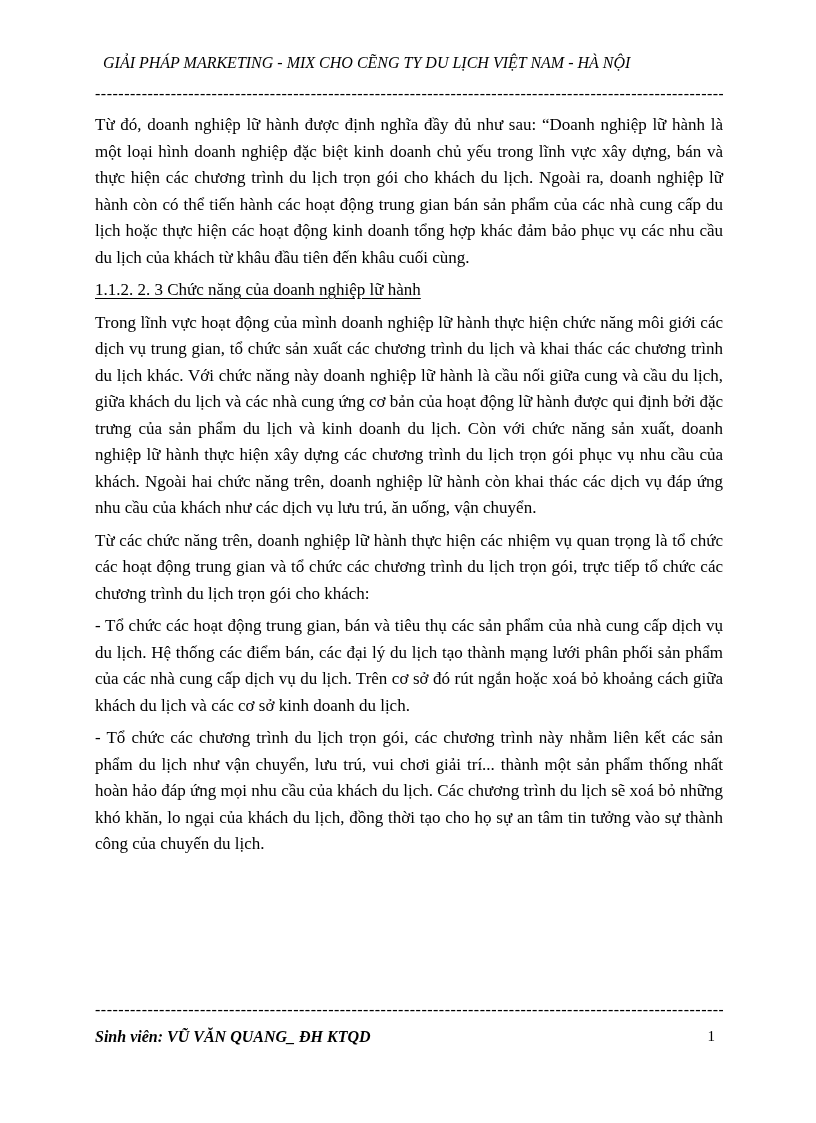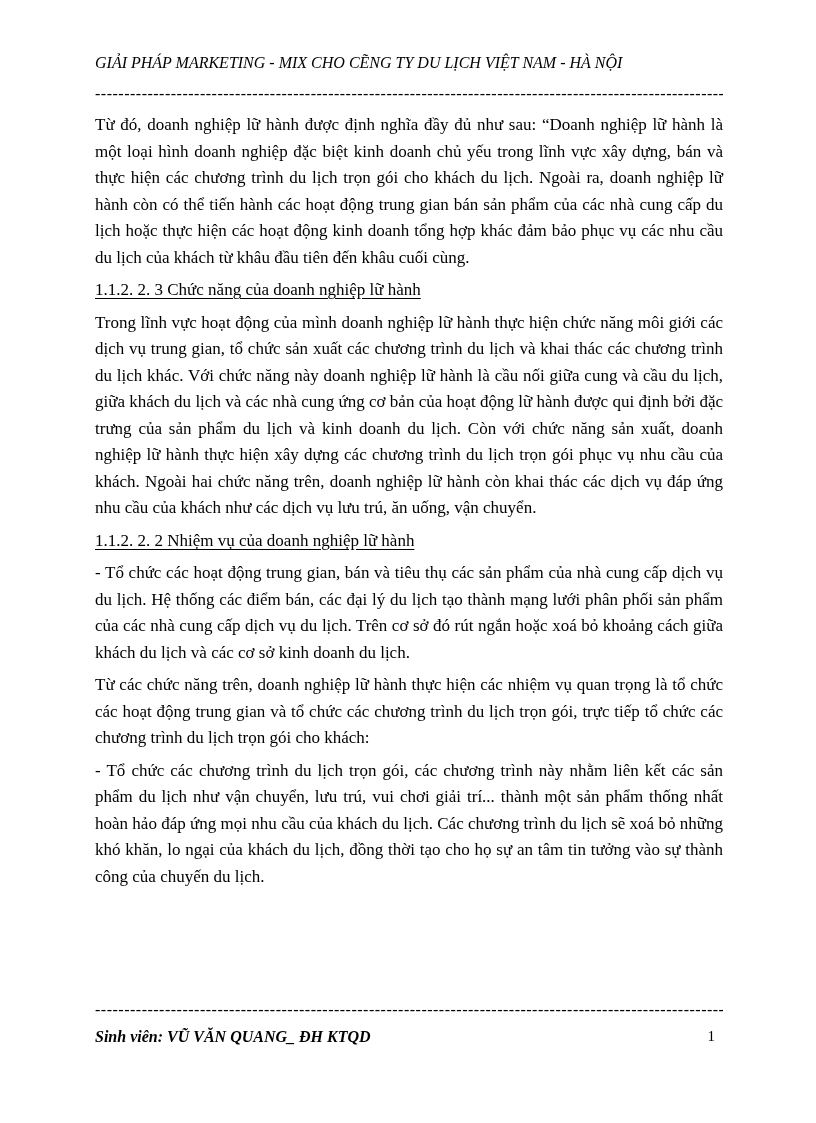--- a/index.html
+++ b/index.html
@@ -21,21 +21,21 @@
     left: 95px;
     top: 52px;
     width: 628px;
   }
   .header-title {
     font-style: italic;
     font-size: 16px;
     line-height: 22px;
     white-space: nowrap;
     overflow: hidden;
-    margin: 0 0 14px 0;
+    margin: 0 0 14px 8px;
   }
   .divider {
     font-size: 16px;
     line-height: 12px;
     white-space: nowrap;
     overflow: hidden;
     margin: 0 0 12px 0;
     letter-spacing: 0.5px;
   }
   .block {
@@ -85,25 +85,24 @@
 
     <div class="divider">--------------------------------------------------------------------------------------------------------------------------------------------</div>
 
     <p class="block paragraph">Từ đó, doanh nghiệp lữ hành được định nghĩa đầy đủ như sau: “Doanh nghiệp lữ hành là một loại hình doanh nghiệp đặc biệt kinh doanh chủ yếu trong lĩnh vực xây dựng, bán và thực hiện các chương trình du lịch trọn gói cho khách du lịch. Ngoài ra, doanh nghiệp lữ hành còn có thể tiến hành các hoạt động trung gian bán sản phẩm của các nhà cung cấp du lịch hoặc thực hiện các hoạt động kinh doanh tổng hợp khác đảm bảo phục vụ các nhu cầu du lịch của khách từ khâu đầu tiên đến khâu cuối cùng.</p>
 
 
     <h3 class="block heading-underline">1.1.2. 2. 3 Chức năng của doanh nghiệp lữ hành</h3>
 
     <p class="block paragraph">Trong lĩnh vực hoạt động của mình doanh nghiệp lữ hành thực hiện chức năng môi giới các dịch vụ trung gian, tổ chức sản xuất các chương trình du lịch và khai thác các chương trình du lịch khác. Với chức năng này doanh nghiệp lữ hành là cầu nối giữa cung và cầu du lịch, giữa khách du lịch và các nhà cung ứng cơ bản của hoạt động lữ hành được qui định bởi đặc trưng của sản phẩm du lịch và kinh doanh du lịch. Còn với chức năng sản xuất, doanh nghiệp lữ hành thực hiện xây dựng các chương trình du lịch trọn gói phục vụ nhu cầu của khách. Ngoài hai chức năng trên, doanh nghiệp lữ hành còn khai thác các dịch vụ đáp ứng nhu cầu của khách như các dịch vụ lưu trú, ăn uống, vận chuyển.</p>
 
-    <h3 class="block heading-underline">1.1.2. 2. 2 Nhiệm vụ của doanh nghiệp lữ hành</h3>
+
+    <p class="block paragraph">Từ các chức năng trên, doanh nghiệp lữ hành thực hiện các nhiệm vụ quan trọng là tổ chức các hoạt động trung gian và tổ chức các chương trình du lịch trọn gói, trực tiếp tổ chức các chương trình du lịch trọn gói cho khách:</p>
 
     <p class="block paragraph">- Tổ chức các hoạt động trung gian, bán và tiêu thụ các sản phẩm của nhà cung cấp dịch vụ du lịch. Hệ thống các điểm bán, các đại lý du lịch tạo thành mạng lưới phân phối sản phẩm của các nhà cung cấp dịch vụ du lịch. Trên cơ sở đó rút ngắn hoặc xoá bỏ khoảng cách giữa khách du lịch và các cơ sở kinh doanh du lịch.</p>
-
-    <p class="block paragraph">Từ các chức năng trên, doanh nghiệp lữ hành thực hiện các nhiệm vụ quan trọng là tổ chức các hoạt động trung gian và tổ chức các chương trình du lịch trọn gói, trực tiếp tổ chức các chương trình du lịch trọn gói cho khách:</p>
 
     <p class="block paragraph">- Tổ chức các chương trình du lịch trọn gói, các chương trình này nhằm liên kết các sản phẩm du lịch như vận chuyển, lưu trú, vui chơi giải trí... thành một sản phẩm thống nhất hoàn hảo đáp ứng mọi nhu cầu của khách du lịch. Các chương trình du lịch sẽ xoá bỏ những khó khăn, lo ngại của khách du lịch, đồng thời tạo cho họ sự an tâm tin tưởng vào sự thành công của chuyến du lịch.</p>
   </div>
 
   <div class="footer">
     <div class="divider">--------------------------------------------------------------------------------------------------------------------------------------------</div>
     <div class="footer-row">
       <span class="footer-author">Sinh viên: VŨ VĂN QUANG_ ĐH KTQD</span>
       <span class="page-number">1</span>
     </div>

